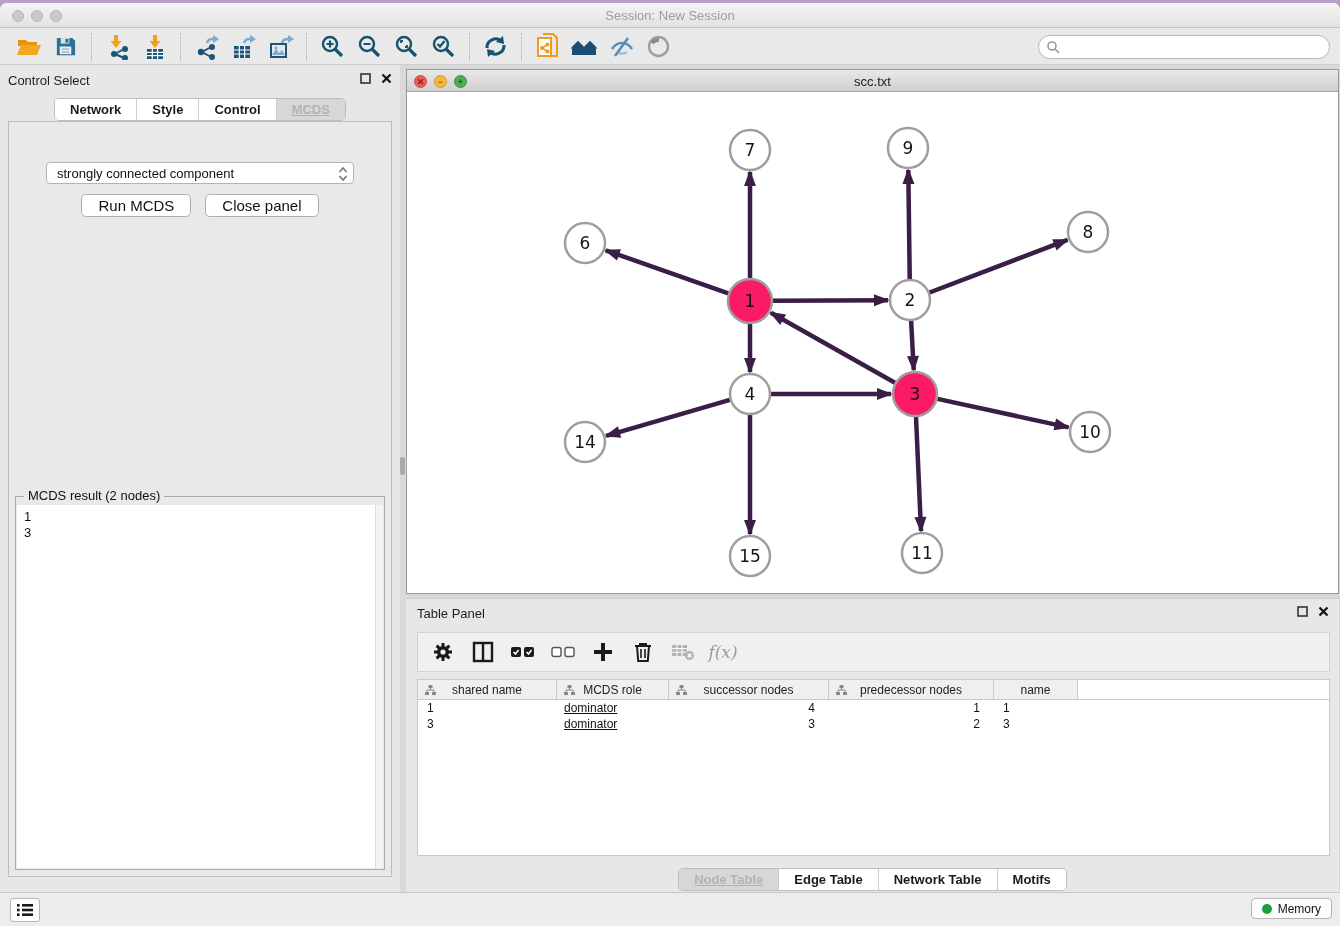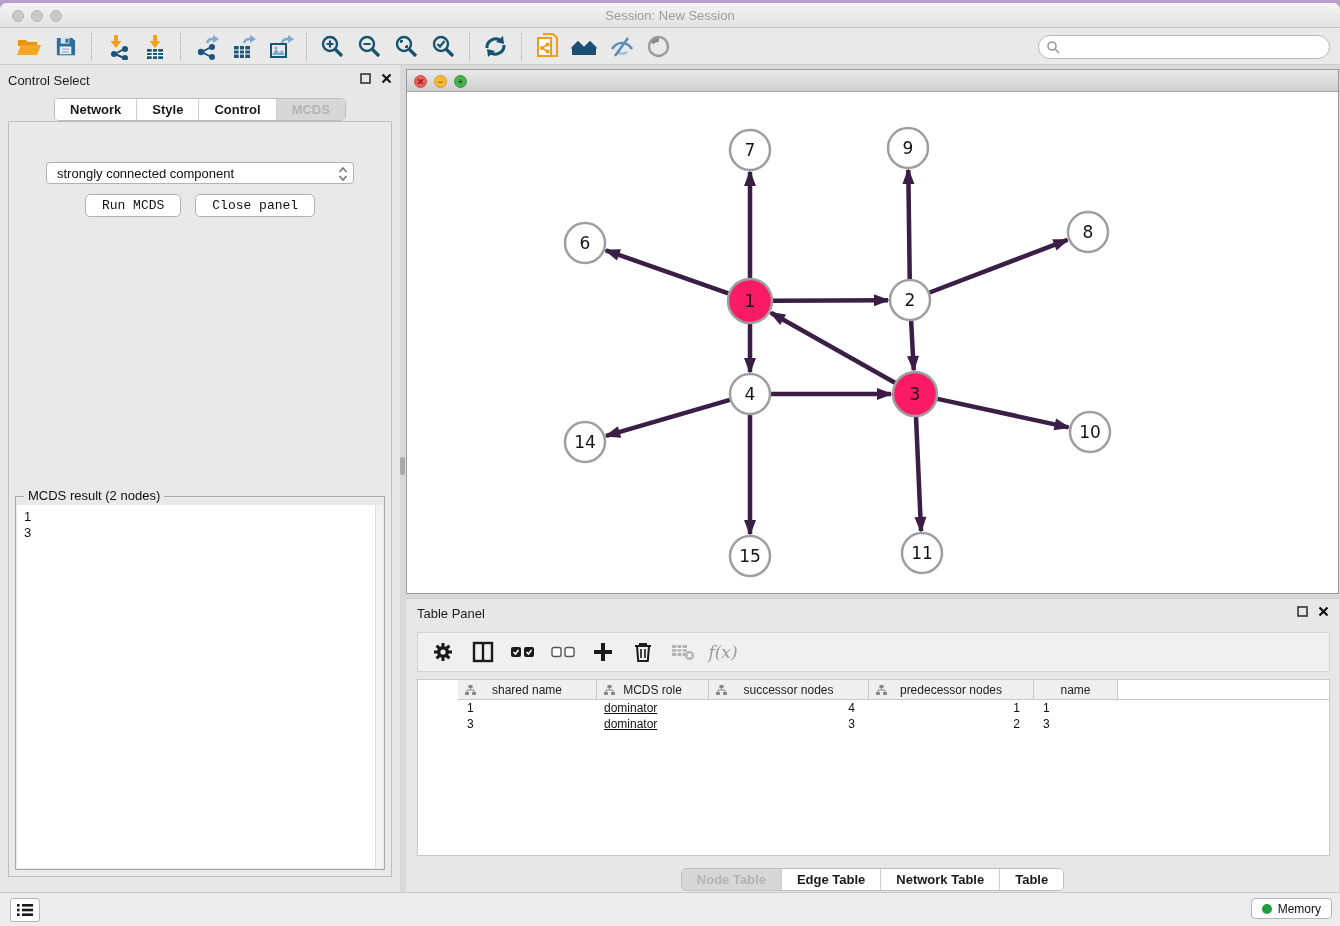--- a/index.html
+++ b/index.html
@@ -33,32 +33,32 @@
 
   
   .cpanel { position:absolute; left:0; top:0; width:400px; height:100%; background:#e7e7e7; }
   .panel-head { position:absolute; left:8px; top:8px; font-size:13px; color:#1d1d1d; }
   .panel-icons { position:absolute; right:8px; top:8px; display:flex; gap:10px; align-items:center; }
   .seg-ctrl { position:absolute; left:0; right:0; top:33px; display:flex; justify-content:center; }
   .seg-box { display:inline-flex; border:1px solid #bdbdbd; border-radius:5px; overflow:hidden; background:#fff; }
   .seg { padding:3px 15px; font-size:13px; font-weight:700; color:#1a1a1a; background:#fff;
          border-left:1px solid #cfcfcf; cursor:default; }
   .seg:first-child { border-left:none; }
-  .seg.active-dim { background:#d7d7d7; color:#b3b3b3; }
+  .seg.active-dim { background:#d7d7d7; color:#b3b3b3;text-decoration:underline; }
   .cp-box { position:absolute; left:8px; right:8px; top:56px; bottom:15px;
             border:1px solid #bdbdbd; background:#e9e9e9; }
   .opt-label { position:absolute; left:0; right:0; top:16px; text-align:center; font-size:13px; color:#111; }
   .dropdown { position:absolute; left:37px; right:37px; top:40px; height:22px; background:#fff;
               border:1px solid #b3b3b3; border-radius:4px; font-size:13px; color:#111;
               display:flex; align-items:center; padding-left:10px; cursor:default; }
   .dd-stepper { position:absolute; right:4px; top:3px; }
   .btn-row { position:absolute; left:0; right:0; top:72px; display:flex; justify-content:center; gap:14px; }
   .push-btn { height:23px; padding:0 16px; background:#fff; border:1px solid #b0b0b0; border-radius:5px;
-              font-size:13px; color:#111; display:flex; align-items:center; cursor:default;
-              font-family:Liberation Mono, monospace; }
+              font-size:15px; color:#111; display:flex; align-items:center; cursor:default;
+              font-family:Liberation Sans, sans-serif; }
   .fieldset { position:absolute; left:6px; right:6px; top:374px; bottom:6px; border:1px solid #a9a9a9; }
   .fieldset .legend { position:absolute; top:-9px; left:8px; background:#e9e9e9; padding:0 4px;
                       font-size:13px; color:#111; }
   .result-area { position:absolute; left:1px; right:1px; top:8px; bottom:1px; background:#fff; }
   .result-text { position:absolute; left:0; top:0; right:8px; bottom:0; padding:4px 0 0 7px;
                  font-size:13px; line-height:16px; color:#111; white-space:pre; }
   .result-scroll { position:absolute; right:0; top:0; bottom:0; width:8px; background:#f3f3f3;
                    border-left:1px solid #ddd; }
 
   
@@ -83,21 +83,21 @@
   .graph-label { font-family:"DejaVu Sans", sans-serif; font-size:17px; fill:#141414; }
 
   
   .tpanel { position:absolute; left:406px; top:533px; width:933px; height:295px; background:#e7e7e7;
             border-top:1px solid #cfcfcf; }
   .tp-toolbar { position:absolute; left:11px; right:9px; top:33px; height:40px; background:#f0f0f0;
                 border:1px solid #d2d2d2; display:flex; align-items:center; padding:0 10px; gap:10px; }
   .tp-btn { width:30px; height:30px; display:flex; align-items:center; justify-content:center; cursor:default; }
   .fx-glyph { font-family:"DejaVu Serif", serif; font-style:italic; font-size:17px; color:#9a9a9a; }
   .ttable { position:absolute; left:11px; right:9px; top:80px; height:177px; background:#fff;
-            border:1px solid #c9c9c9; overflow:hidden;padding-left:40px; }
+            border:1px solid #c9c9c9; overflow:hidden; }
   .thead { display:flex; height:20px; border-bottom:1px solid #c9c9c9; font-size:12px; color:#222; }
   .th { background:#efefef; border-right:1px solid #c9c9c9; display:flex; align-items:center;
         justify-content:center; position:relative; cursor:default; }
   .th .h-icon { position:absolute; left:7px; top:5px; }
   .th-fill { flex:1; background:#fff; }
   .trow { display:flex; height:16px; font-size:12px; color:#111; align-items:center; }
   .td { overflow:hidden; white-space:nowrap; }
   .c0 { width:139px; } .c1 { width:112px;justify-content:center; } .c2 { width:160px; } .c3 { width:165px; } .c4 { width:84px; }
   .td.c0, .td.c4 { padding-left:9px; }
   .td.c1 { padding-left:7px;text-decoration:underline; }
@@ -329,20 +329,21 @@
     </div>
 
     <div class="vsplit-handle"></div>
     <div class="hsplit-handle" style="left:455px; top:524px;"></div>
 
     <div class="netwin">
       <div class="net-titlebar">
         <span class="light red">✕</span>
         <span class="light yellow">−</span>
         <span class="light green">+</span>
+        <div class="net-title">scc.txt</div>
       </div>
       <div class="net-canvas">
         <svg id="graph-svg" width="931" height="502" viewBox="0 0 931 502">
           <defs>
             <marker id="arrow" markerUnits="userSpaceOnUse" markerWidth="18" markerHeight="14" refX="15" refY="7" orient="auto">
               <path id="arrow-path" d="M1,1 L17,7 L1,13 Z" fill="#3b1e45"></path>
             </marker>
           </defs>
           <g id="edge-layer">
               <line x1="343" y1="186" x2="343" y2="80" stroke="#3b1e45" stroke-width="4.5" marker-end="url(#arrow)"></line>
@@ -524,21 +525,21 @@
               <div class="td c4">3</div>
             </div>
           </div>
       </div>
 
       <div class="tp-tabs">
         <div class="seg-box">
           <span class="seg active-dim">Node Table</span>
           <span class="seg">Edge Table</span>
           <span class="seg">Network Table</span>
-          <span class="seg">Table</span>
+          <span class="seg">Motifs</span>
         </div>
       </div>
     </div>
   </div>
 
   <div class="statusbar">
     <div class="list-btn">
       <svg width="16" height="14" viewBox="0 0 16 14">
           <g fill="#1a1a1a">
             <rect x="0" y="1" width="2.6" height="2.6"></rect>

